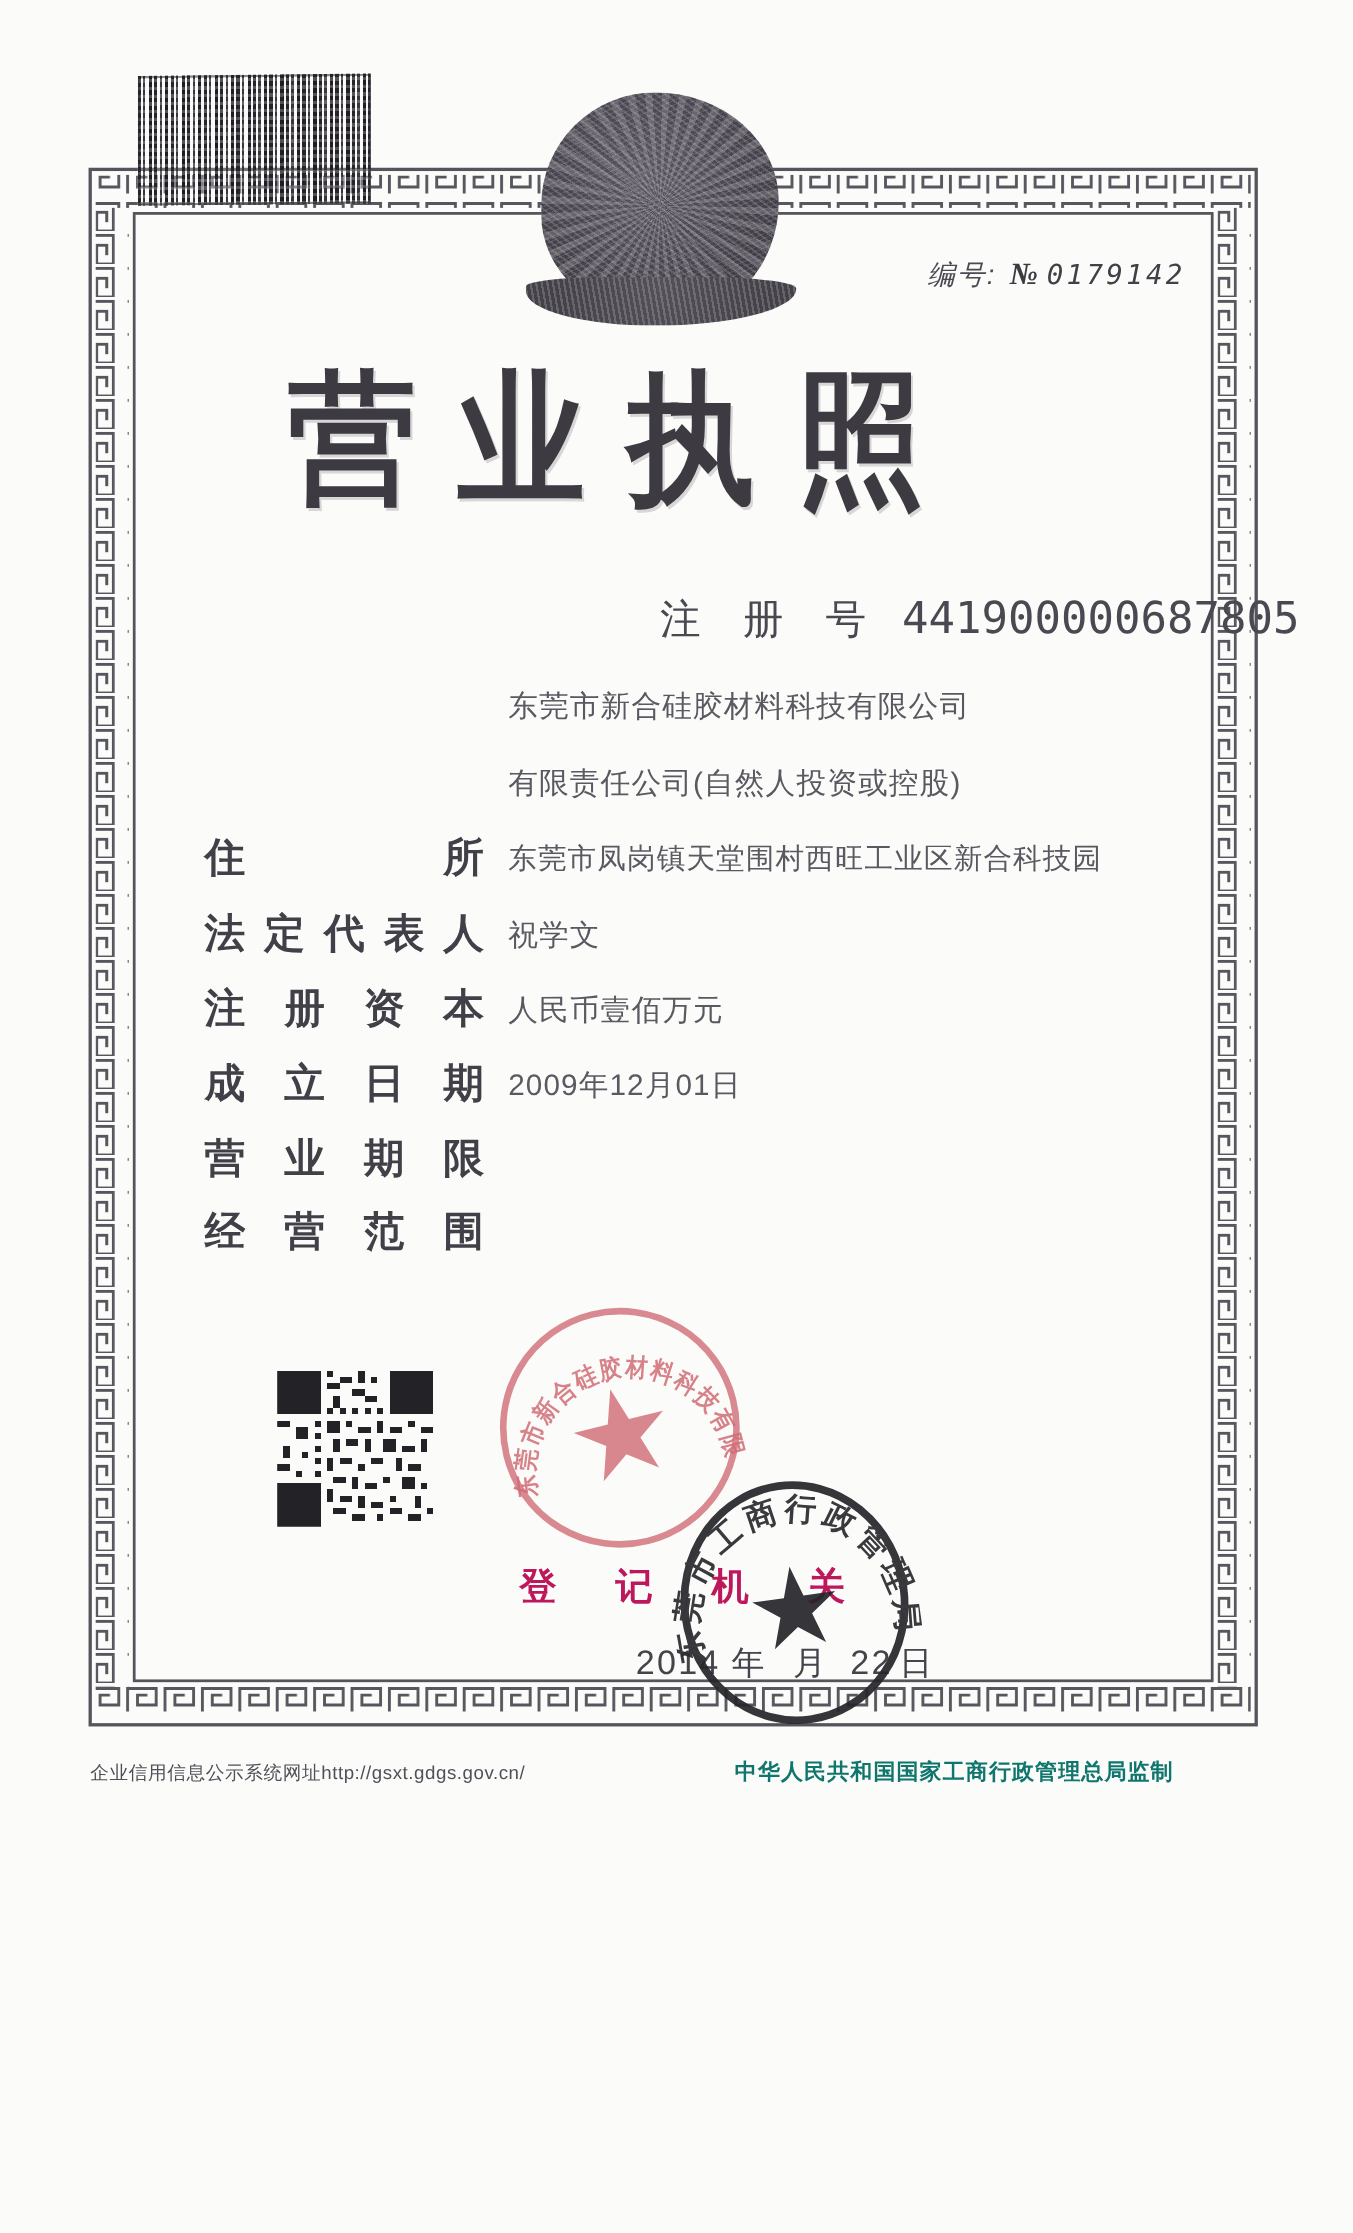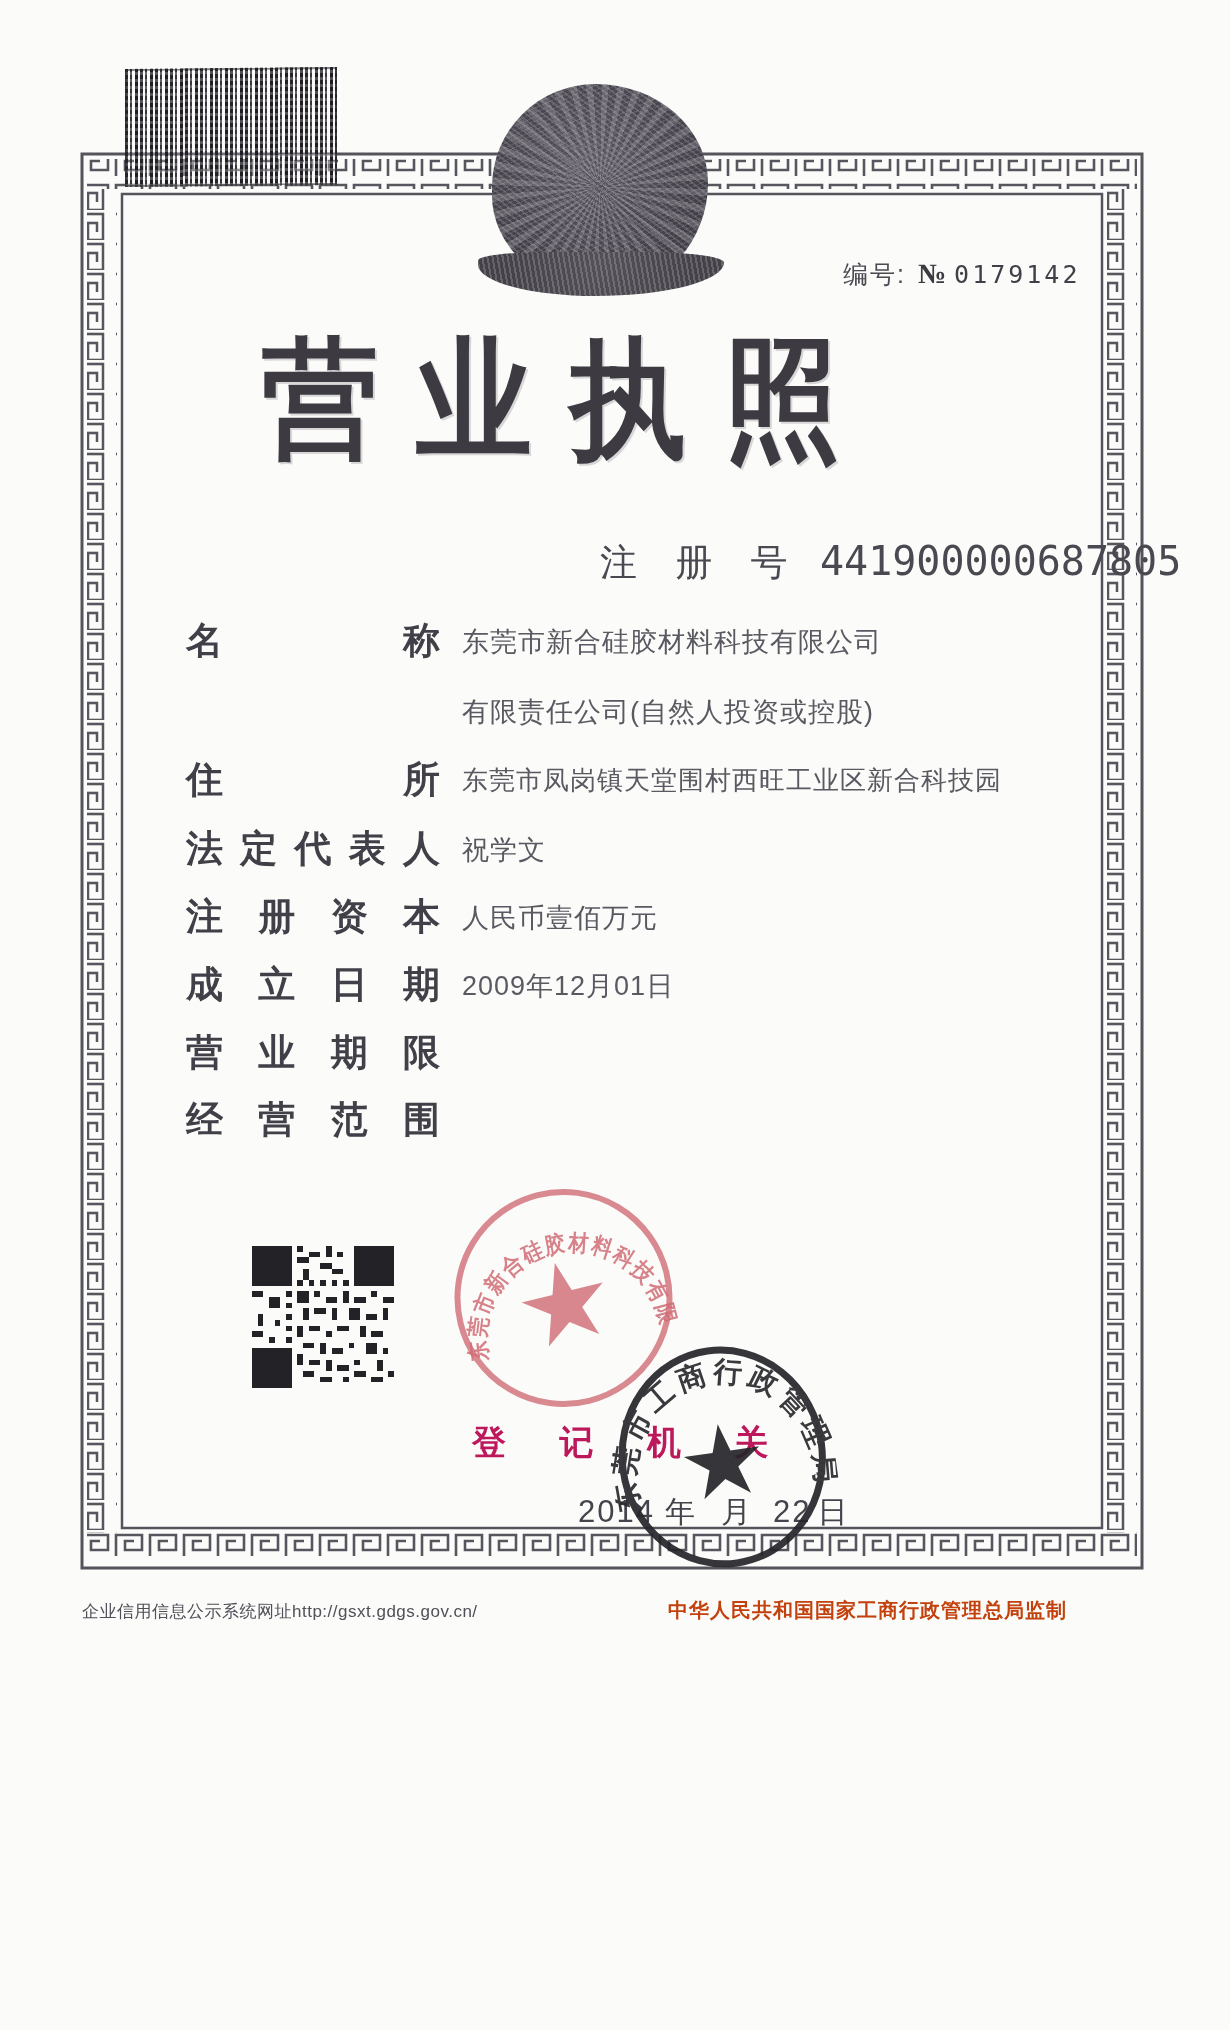--- a/index.html
+++ b/index.html
@@ -36,21 +36,21 @@
   .emblem-skirt {
     left:478px; top:252px; width:246px; height:44px; z-index:5;
     border-radius:30% 35% 55% 50% / 20% 25% 80% 75%;
     background:
       repeating-linear-gradient(80deg, rgba(255,255,255,.18) 0 2px, transparent 2px 5px),
       radial-gradient(circle at 50% 20%, #555159, #454149 75%);
   }
 
   .frame-svg { left:78px; top:150px; z-index:1; }
 
-  .serial-row { left:843px; top:258px; z-index:6; white-space:nowrap; }
+  .serial-row { left:843px; top:233px; z-index:6; white-space:nowrap;font-style:italic; }
   .serial-label { font-size:25px; color:#4b4a52; letter-spacing:2px; }
   .serial-nomark { font-family:"Liberation Serif", serif; font-weight:bold; font-size:28px; color:#3c3b42; margin:0 8px 0 12px; }
   .serial-number { font-family:"DejaVu Sans Mono", monospace; font-size:25px; color:#413f47; letter-spacing:3px; }
 
   .cert-title {
     left:262px; top:322px; width:580px; z-index:6;
     font-size:116px; font-weight:bold; color:#3d3a42;
     letter-spacing:38px; white-space:nowrap;
     text-shadow: 2px 2px 0 rgba(110,108,116,.25);
     transform: scaleY(1.12);
@@ -79,21 +79,21 @@
   .registry-seal { left:610px; top:1340px; z-index:9; transform:rotate(-8deg); opacity:.92; }
 
   .issuer-label { left:472px; top:1420px; z-index:7; font-size:34px; font-weight:bold; color:#be185d; letter-spacing:22px; white-space:nowrap; }
   .issue-date { left:578px; top:1492px; z-index:7; white-space:nowrap; font-size:30px; color:#45434b; }
   .issue-date .num { font-family:Liberation Sans, sans-serif; font-size:31px; letter-spacing:2px; }
   .issue-date .unit-y { margin:0 26px 0 10px; }
   .issue-date .unit-m { margin:0 22px 0 0; }
   .issue-date .unit-d { margin-left:6px; }
 
   .footer-left { left:82px; top:1600px; z-index:6; font-size:17px; color:#514f58; letter-spacing:0.5px; }
-  .footer-right { left:668px; top:1597px; z-index:6; font-size:20px; font-weight:bold; color:#c2410c; letter-spacing:1px; }
+  .footer-right { left:668px; top:1597px; z-index:6; font-size:20px; font-weight:bold; color:#0f766e; letter-spacing:1px; }
 </style>
 </head>
 <body>
 
 <div class="page">
 
   <svg class="abs frame-svg" width="1068" height="1422">
     <defs>
       <pattern id="mh" width="34" height="30" patternUnits="userSpaceOnUse">
         <path d="M4 26 V5 H30 V20 H13 V11 H22" fill="none" stroke="#57565e" stroke-width="2.6"></path>
@@ -118,21 +118,20 @@
     <span class="serial-label">编号:</span><span class="serial-nomark">№</span><span class="serial-number">0179142</span>
   </div>
 
   <div class="abs cert-title">营业执照</div>
 
   <div class="abs regno-row">
     <span class="regno-label">注 册 号</span>
     <span class="regno-number">441900000687805</span>
   </div>
 
-  <div class="abs field-label" style="top:616px">名称</div>
   <div class="abs field-value" style="top:624px">东莞市新合硅胶材料科技有限公司</div>
 
   <div class="abs field-value" style="top:694px">有限责任公司(自然人投资或控股)</div>
 
   <div class="abs field-label" style="top:755px">住所</div>
   <div class="abs field-value" style="top:763px; font-size:26px">东莞市凤岗镇天堂围村西旺工业区新合科技园</div>
 
   <div class="abs field-label" style="top:824px">法定代表人</div>
   <div class="abs field-value" style="top:832px">祝学文</div>
 

